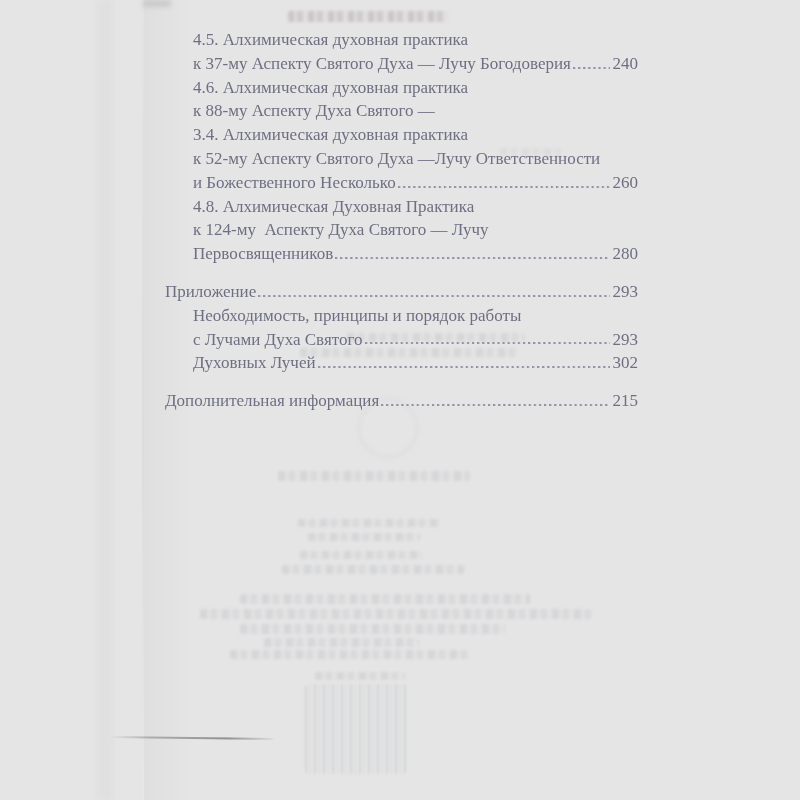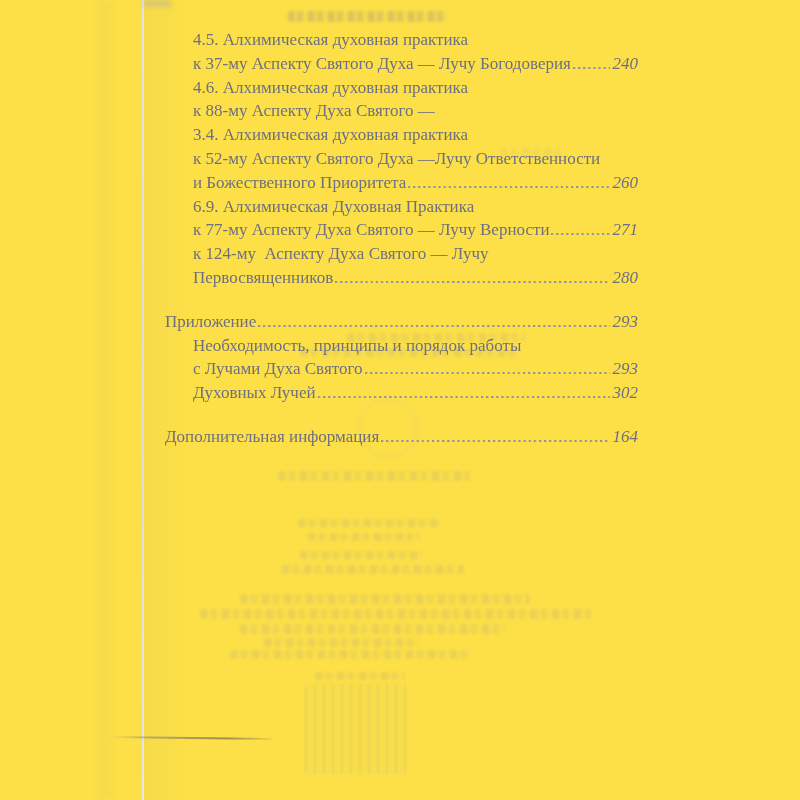--- a/index.html
+++ b/index.html
@@ -1,21 +1,21 @@
 <!DOCTYPE html>
 <html><head>
 <meta charset="utf-8">
 <style>
   html,body{margin:0;padding:0;}
   body{
     width:800px;height:800px;overflow:hidden;
     background:#fdfdfd;
     font-family:"Liberation Serif","DejaVu Serif",serif;
   }
-  .scan{position:relative;width:800px;height:800px;background:#fde047;}
+  .scan{position:relative;width:800px;height:800px;background:#e5e5e5;}
 
   
   .outer-shade{position:absolute;left:97px;top:0;width:16px;height:800px;
     background:rgba(150,150,156,0.06);filter:blur(2px);}
   .page-edge{position:absolute;left:142px;top:0;width:2px;height:800px;
     background:linear-gradient(to bottom,#e3e3e5,#dcdcde 55%,#e7e7e9);}
   .gutter-shade{position:absolute;left:144px;top:0;width:48px;height:800px;
     background:linear-gradient(to right,rgba(120,120,126,0.055),rgba(120,120,126,0));}
   .corner-smudge{position:absolute;left:143px;top:0;width:28px;height:7px;
     background:rgba(168,168,172,0.4);filter:blur(2.5px);}
@@ -39,30 +39,30 @@
       rgba(150,155,165,0.34) 5px 6px, rgba(150,155,165,0.03) 6px 9px);
     filter:blur(1.2px);opacity:0.42;}
   .scratch{position:absolute;left:110px;top:737px;width:163px;height:2px;
     transform:rotate(0.7deg);filter:blur(0.4px);
     background:linear-gradient(to right,rgba(120,120,120,0) 0,
       rgba(120,120,120,0.5) 25%, rgba(88,88,88,0.6) 72%, rgba(120,120,120,0.08) 100%);}
 
   
   .toc{position:absolute;left:165px;top:28px;width:473px;
     color:#6e6f83;font-size:17px;line-height:23.8px;}
-  .toc-group{margin-top:20px;}
+  .toc-group{margin-top:14px;}
   .toc-group:first-child{margin-top:0;}
   .toc-row{display:flex;align-items:baseline;white-space:pre;}
   .toc-row.ind{padding-left:28px;}
   .toc-row .t{flex:0 0 auto;}
   .toc-row .leader{flex:1 1 0;min-width:0;align-self:stretch;margin:0 3px 0 2px;
     background-image:radial-gradient(circle at 1.05px 1.05px,#8f91a6 1.05px,rgba(0,0,0,0) 1.35px);
     background-size:5.1px 3px;background-repeat:repeat-x;
     background-position:left calc(100% - 6px);}
-  .toc-row .pg{flex:0 0 auto;font-style:italic;}
+  .toc-row .pg{flex:0 0 auto;}
 </style>
 </head>
 <body>
 
 <div class="scan">
 
   <div class="outer-shade"></div>
   <div class="page-edge"></div>
   <div class="gutter-shade"></div>
   <div class="corner-smudge"></div>
@@ -87,30 +87,29 @@
   <div class="scratch"></div>
 
   <div class="toc" id="toc">
       <div class="toc-group">
         <div class="toc-row ind"><span class="t">4.5. Алхимическая духовная практика</span></div>
         <div class="toc-row ind"><span class="t">к 37-му Аспекту Святого Духа — Лучу Богодоверия</span><span class="leader"></span><span class="pg">240</span></div>
         <div class="toc-row ind"><span class="t">4.6. Алхимическая духовная практика</span></div>
         <div class="toc-row ind"><span class="t">к 88-му Аспекту Духа Святого —</span></div>
         <div class="toc-row ind"><span class="t">3.4. Алхимическая духовная практика</span></div>
         <div class="toc-row ind"><span class="t">к 52-му Аспекту Святого Духа —Лучу Ответственности</span></div>
-        <div class="toc-row ind"><span class="t">и Божественного Приоритета</span><span class="leader"></span><span class="pg">260</span></div>
-        <div class="toc-row ind"><span class="t">6.9. Алхимическая Духовная Практика</span></div>
-        <div class="toc-row ind"><span class="t">к 77-му Аспекту Духа Святого — Лучу Верности</span><span class="leader"></span><span class="pg">271</span></div>
+        <div class="toc-row ind"><span class="t">и Божественного Несколько</span><span class="leader"></span><span class="pg">260</span></div>
+        <div class="toc-row ind"><span class="t">4.8. Алхимическая Духовная Практика</span></div>
         <div class="toc-row ind"><span class="t">к 124-му  Аспекту Духа Святого — Лучу</span></div>
         <div class="toc-row ind"><span class="t">Первосвященников</span><span class="leader"></span><span class="pg">280</span></div>
       </div>
       <div class="toc-group">
         <div class="toc-row"><span class="t">Приложение</span><span class="leader"></span><span class="pg">293</span></div>
         <div class="toc-row ind"><span class="t">Необходимость, принципы и порядок работы</span></div>
         <div class="toc-row ind"><span class="t">с Лучами Духа Святого</span><span class="leader"></span><span class="pg">293</span></div>
         <div class="toc-row ind"><span class="t">Духовных Лучей</span><span class="leader"></span><span class="pg">302</span></div>
       </div>
       <div class="toc-group">
-        <div class="toc-row"><span class="t">Дополнительная информация</span><span class="leader"></span><span class="pg">164</span></div>
+        <div class="toc-row"><span class="t">Дополнительная информация</span><span class="leader"></span><span class="pg">215</span></div>
       </div>
     </div>
 
 </div>
 
 </body></html>

